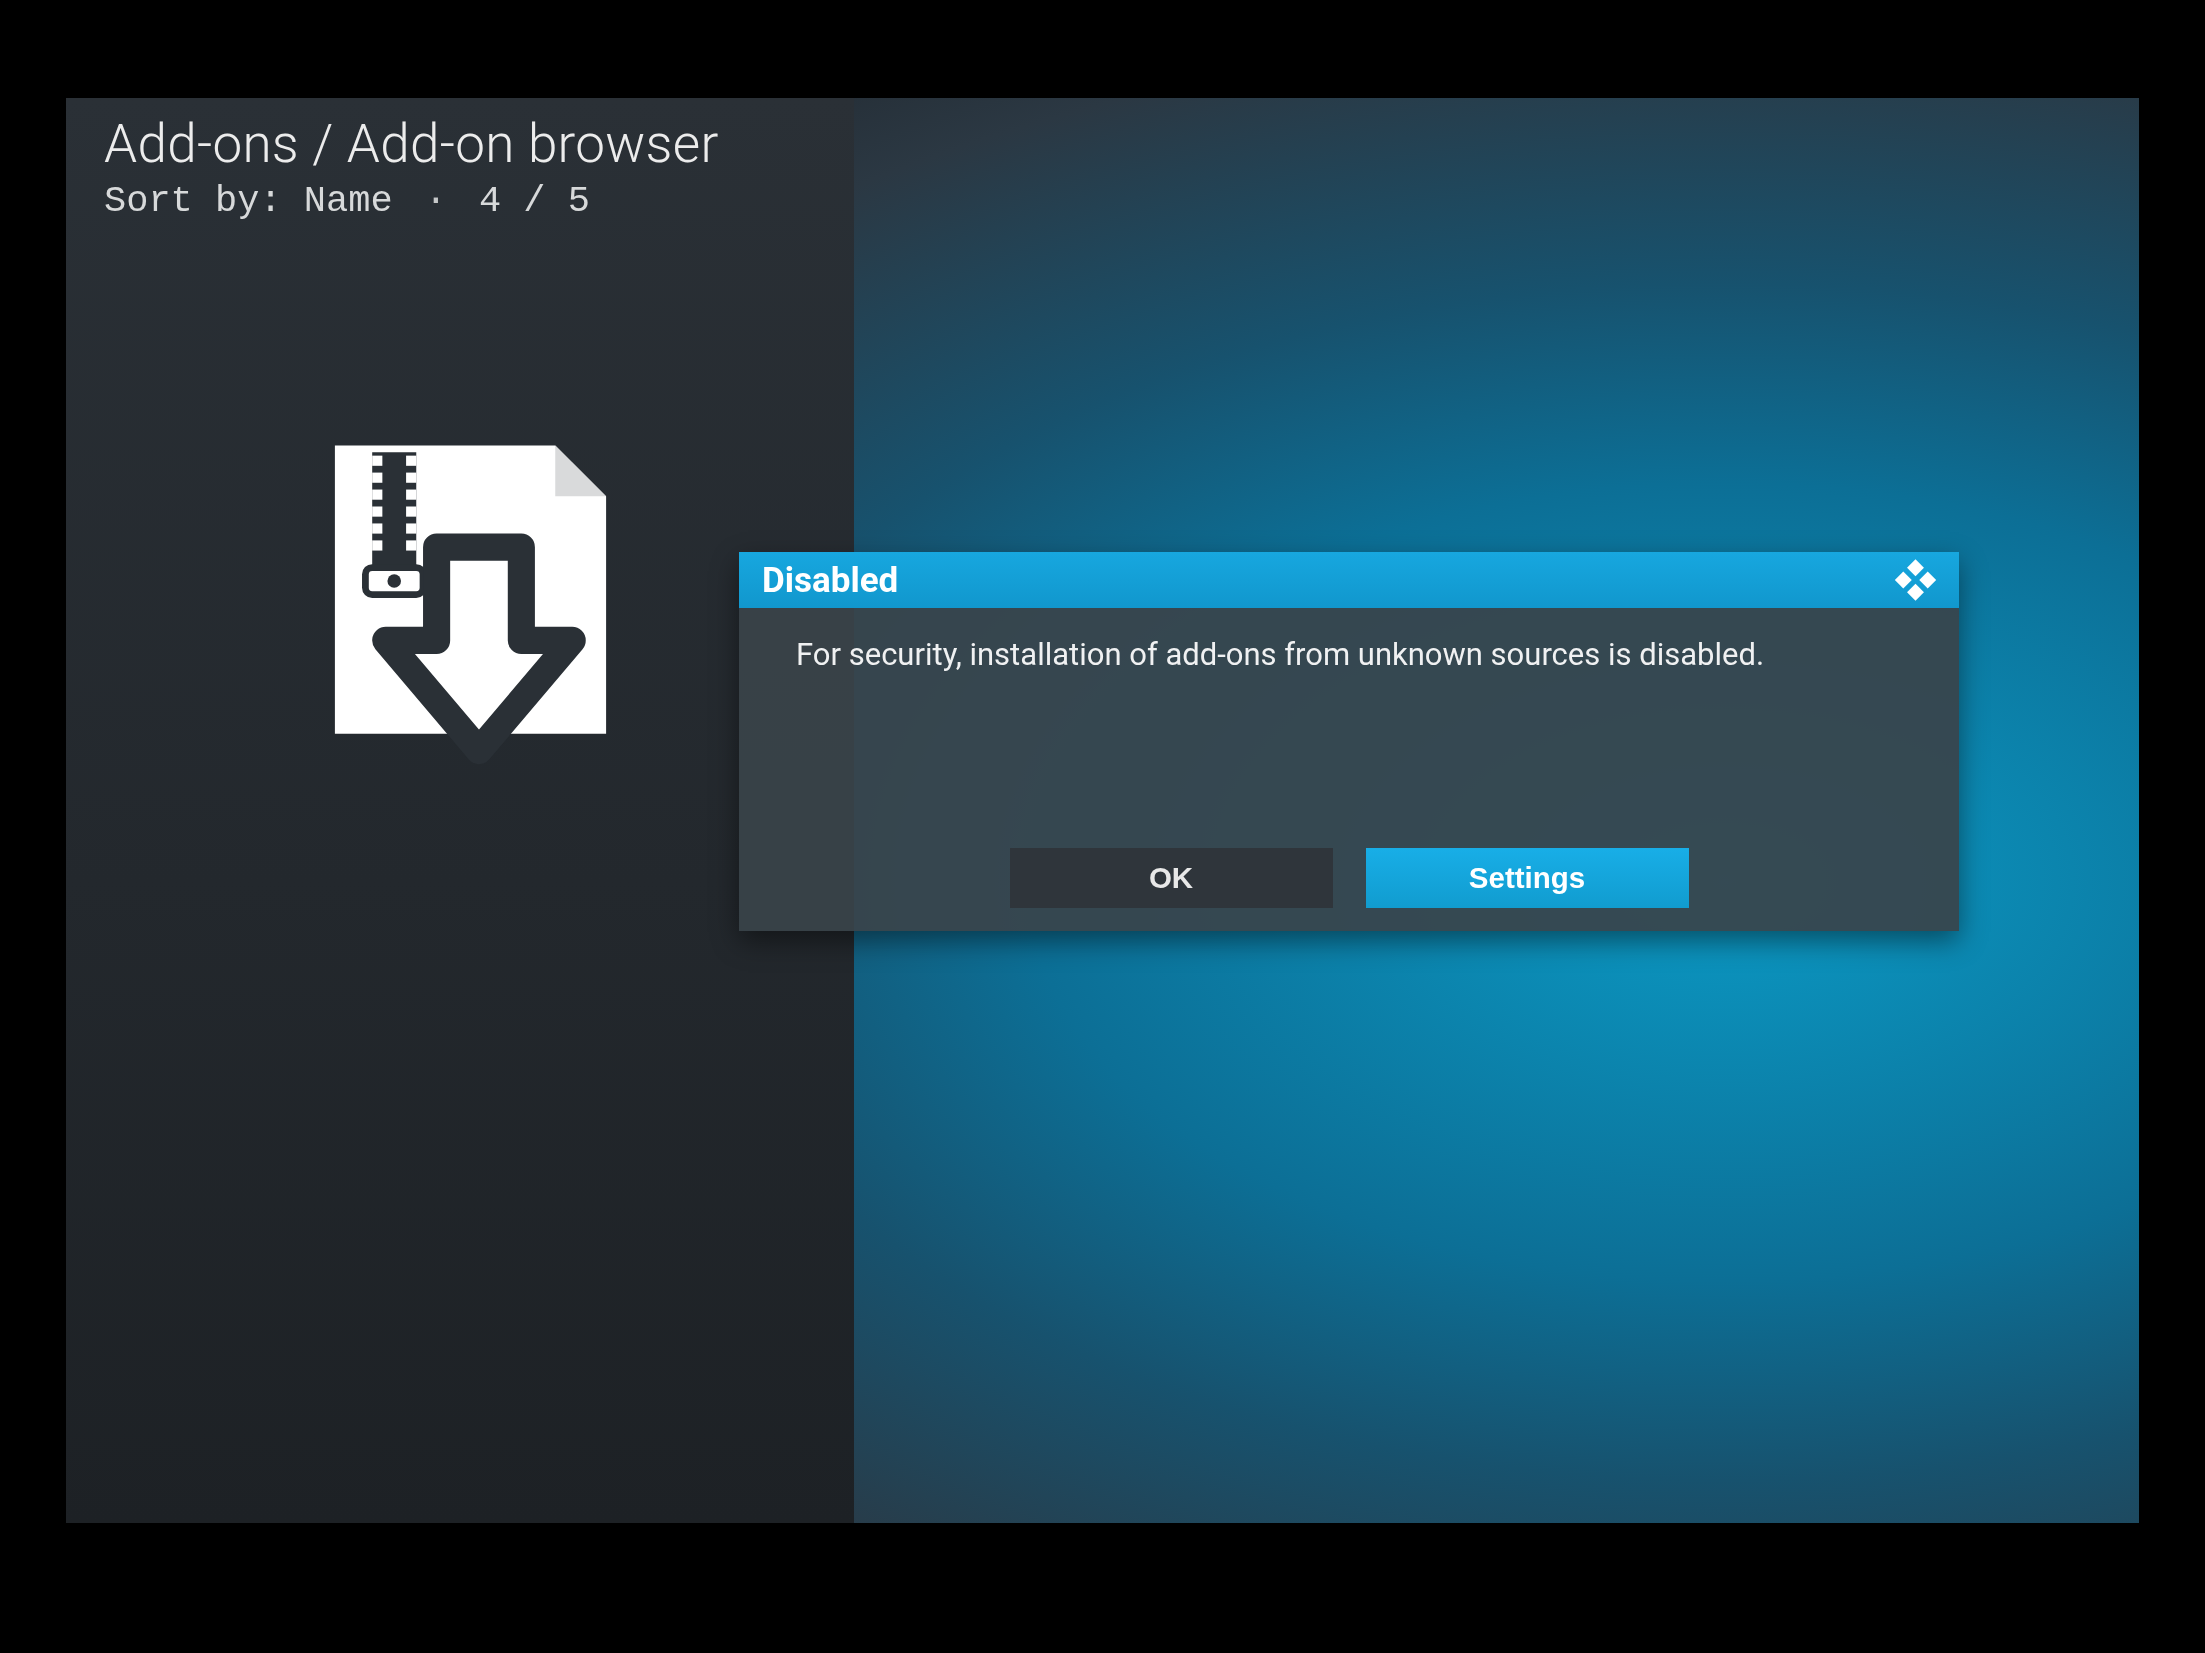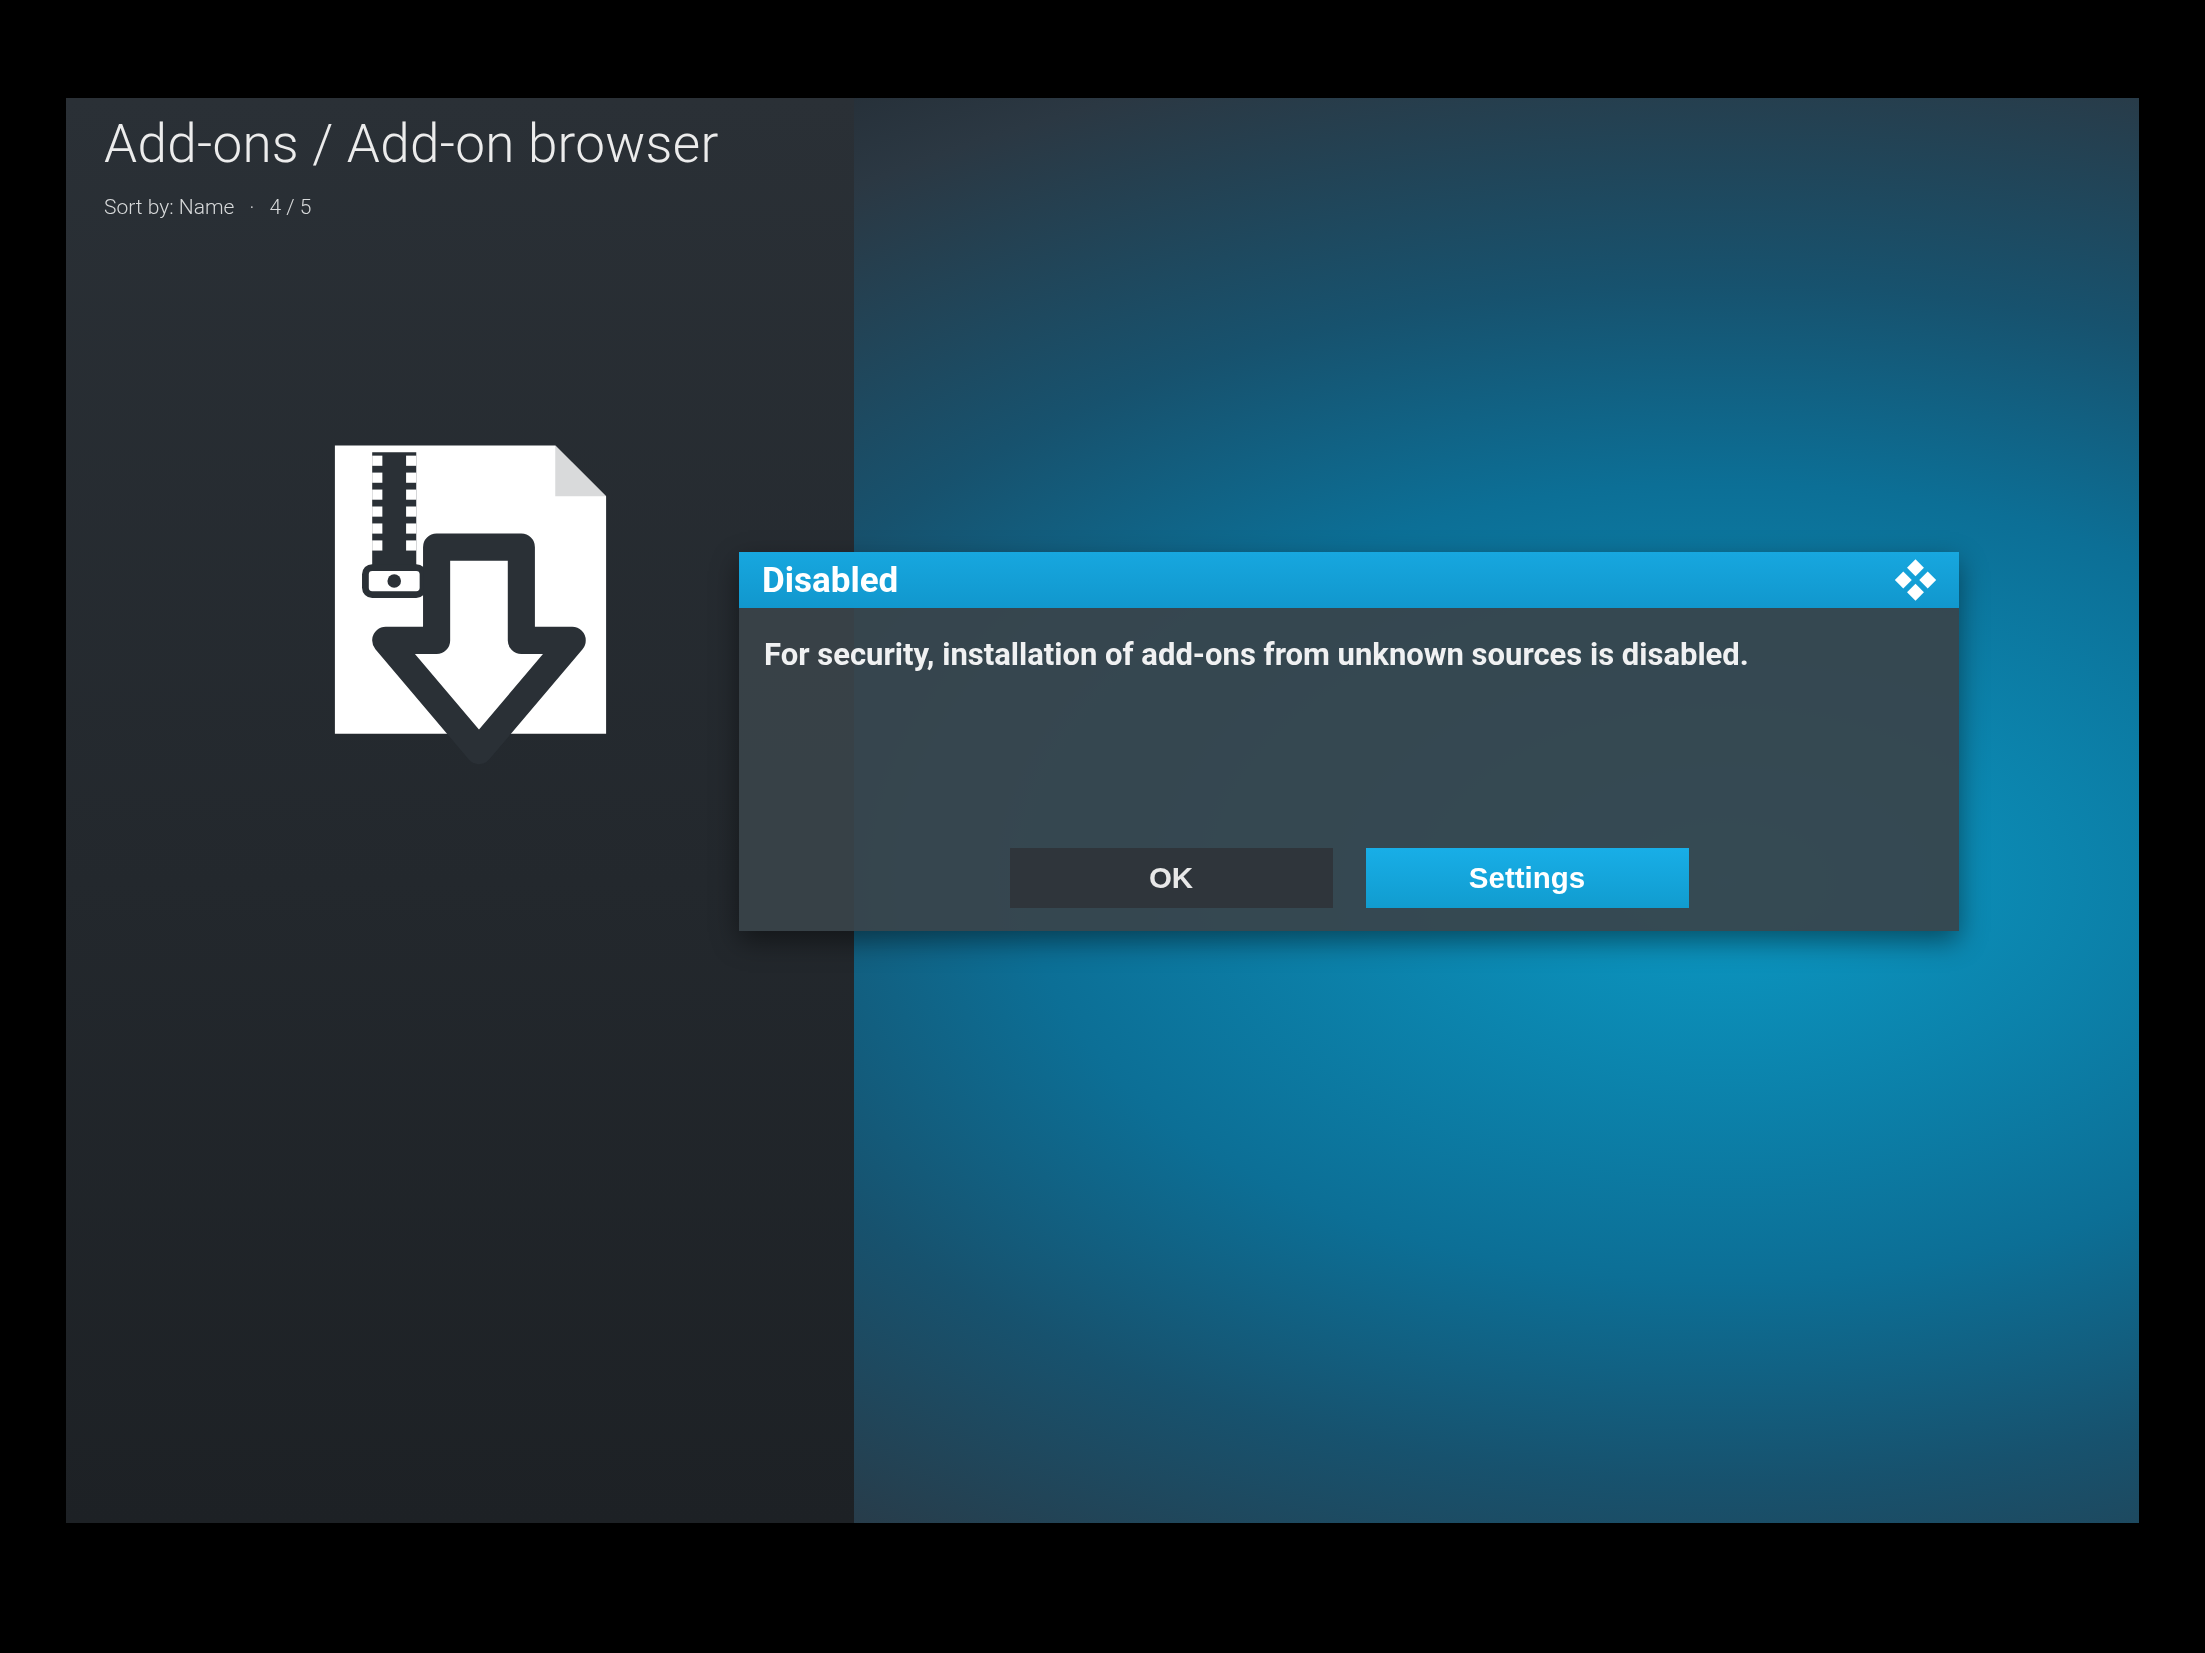--- a/index.html
+++ b/index.html
@@ -36,24 +36,25 @@
       top: 15px;
       left: 38px;
     }
     .breadcrumb {
       font-size: 53px;
       font-weight: 300;
       letter-spacing: 0.3px;
       color: #ececec;
     }
     .subline {
-      margin-top: 20px;
-      font-size: 21px;
+      margin-top: 5px;
+      font-size: 37px;
       font-weight: 300;
       color: #d7d9da;
+      font-family: Liberation Mono, monospace;
     }
     .subline .dot {
       margin: 0 9.8px;
       opacity: .9;
     }
 
     
     .zip-icon-wrap {
       position: absolute;
       left: 235px;
@@ -94,22 +95,23 @@
     }
     .kodi-logo svg { width: 100%; height: 100%; }
 
     .dialog-body {
       padding: 26px 25px 19.7px 25px;
       min-height: 230px;
     }
     .dialog-message {
       font-size: 31px;
       line-height: 1.35;
-      font-weight: 700;
+      font-weight: 400;
       color: #f0f1f2;
+      margin-left: 32px;
     }
 
     .dialog-buttons {
       display: flex;
       gap: 33px;
       justify-content: center;
       padding: 9.8px 0 23px 0;
     }
     .dlg-btn {
       width: 323px;

